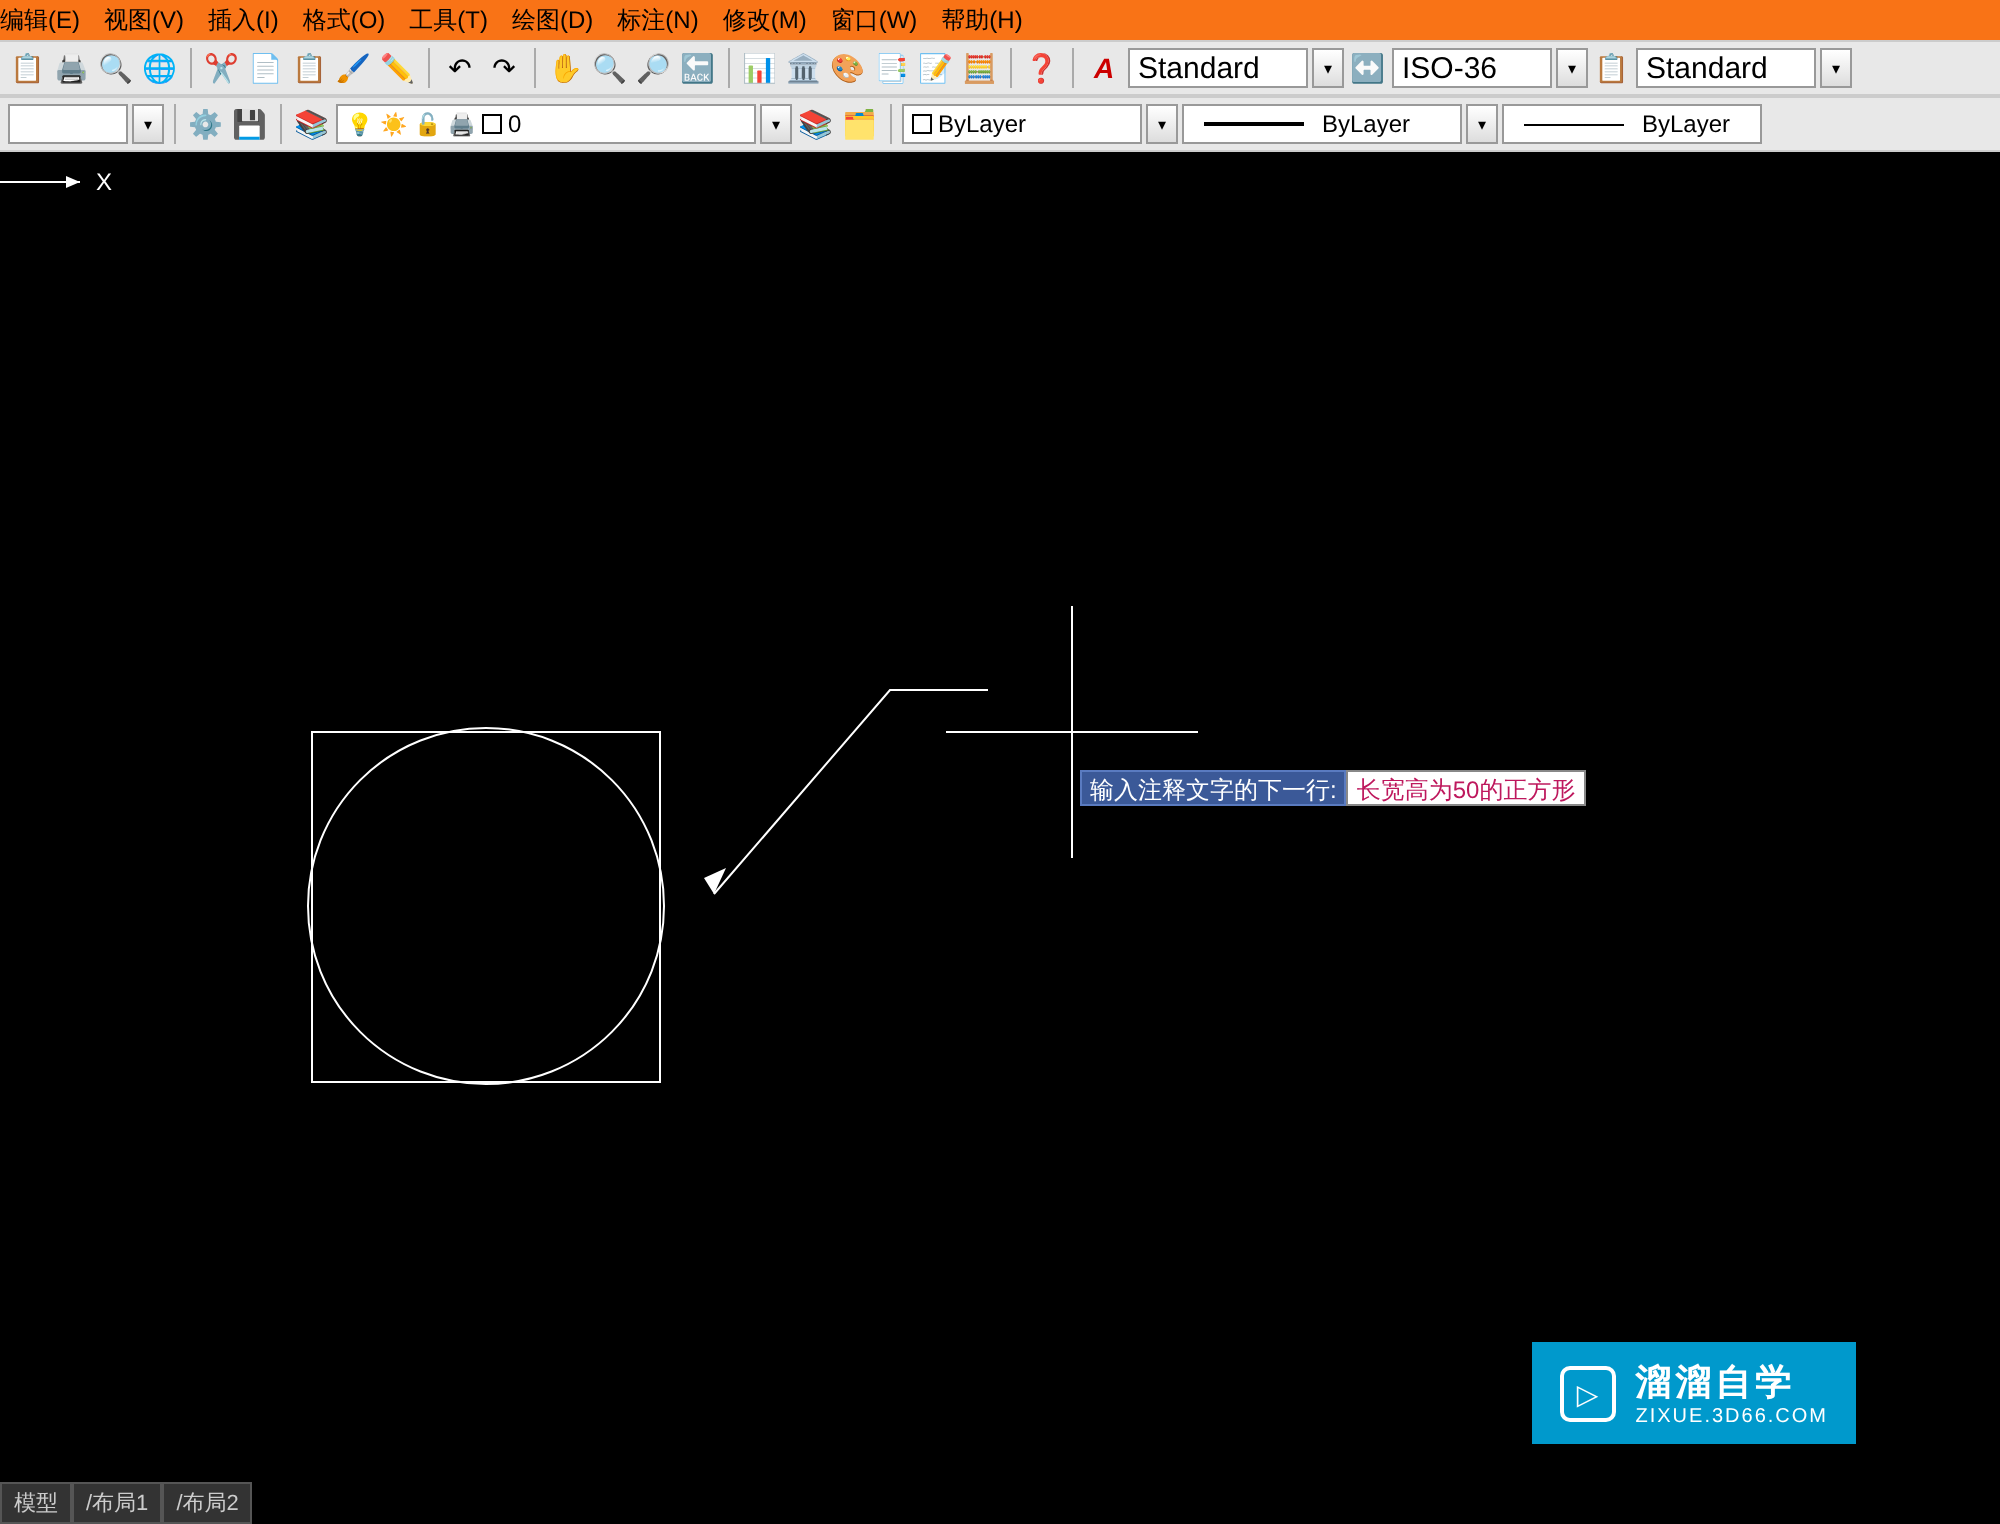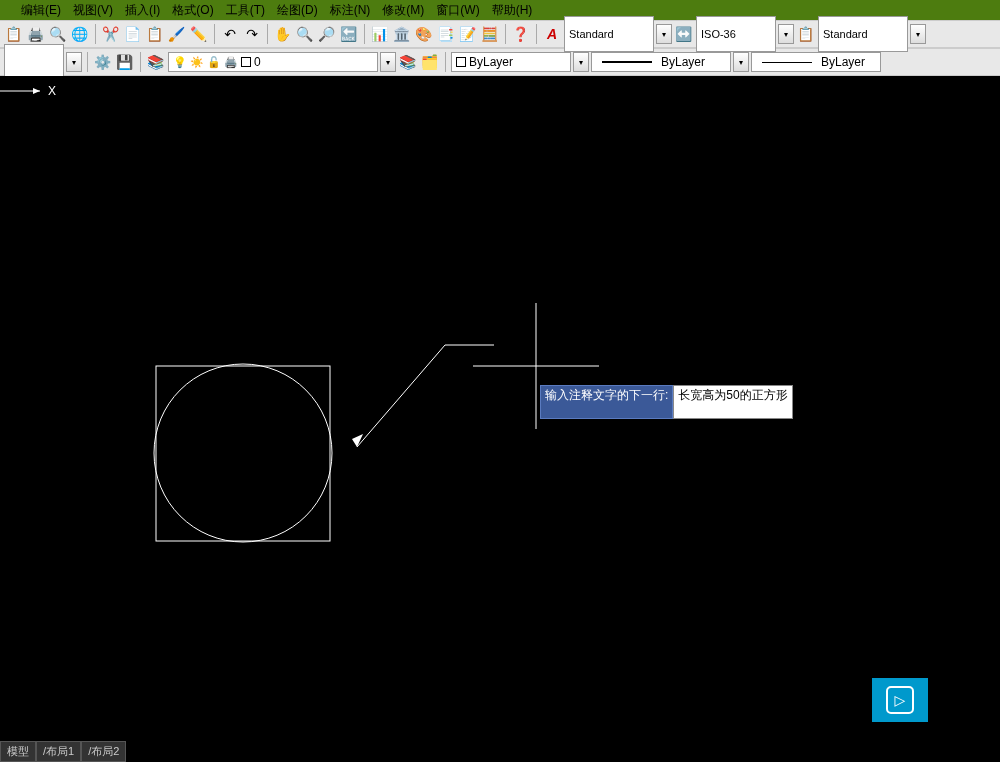--- a/index.html
+++ b/index.html
@@ -6,25 +6,25 @@
     body {
       font-family: "Microsoft YaHei", Arial, sans-serif;
       font-size: 12px;
       background: #f0f0f0;
       width: 1000px;
       height: 762px;
       overflow: hidden;
       position: relative;
     }
     .menubar {
-      background: #4d7c0f;
-      height: 20px;
-      display: flex;
-      align-items: center;
-      padding: 0 21px;
+      background: #f97316;
+      height: 20px;
+      display: flex;
+      align-items: center;
+      padding: 0 0;
       gap: 12px;
     }
     .menu-item {
       font-size: 12px;
       color: #000;
       cursor: pointer;
     }
     .toolbar-row {
       background: #e8e8e8;
       height: 28px;
@@ -49,22 +49,22 @@
       height: 20px;
       background: #aaa;
       margin: 0 3px;
     }
     .style-group {
       display: flex;
       align-items: center;
       gap: 2px;
     }
     .style-select {
-      height: 36px;
-      font-size: 11px;
+      height: 20px;
+      font-size: 15px;
       border: 1px solid #999;
       background: #fff;
       min-width: 80px;
       display: flex;
       align-items: center;
       padding: 0 4px;
     }
     .style-select.wide { min-width: 90px; }
     .dropdown-arrow {
       width: 16px;
@@ -119,31 +119,31 @@
       position: absolute;
       top: 0;
       left: 0;
     }
     .prompt-box {
       position: absolute;
       top: 385px;
       left: 540px;
       display: flex;
       font-size: 12px;
-      height: 34px;
+      height: 18px;
     }
     .prompt-label {
       background: #3b5998;
       color: #fff;
       padding: 1px 4px;
       border: 1px solid #5a7bc0;
     }
     .prompt-input {
       background: #fff;
-      color: #000000;
+      color: #be185d;
       padding: 1px 4px;
       border: 1px solid #888;
       min-width: 110px;
     }
     .watermark {
       position: absolute;
       bottom: 40px;
       right: 72px;
       background: #0099cc;
       color: #fff;
@@ -316,14 +316,18 @@
   </svg>
 
   <div class="tabs">
     <span class="tab">模型</span>
     <span class="tab">/布局1</span>
     <span class="tab">/布局2</span>
   </div>
 
   <div class="watermark">
     <div class="wm-play">▷</div>
+    <div class="wm-text">
+      <span class="wm-title">溜溜自学</span>
+      <span class="wm-url">ZIXUE.3D66.COM</span>
+    </div>
   </div>
 </div>
 
 </body></html>

